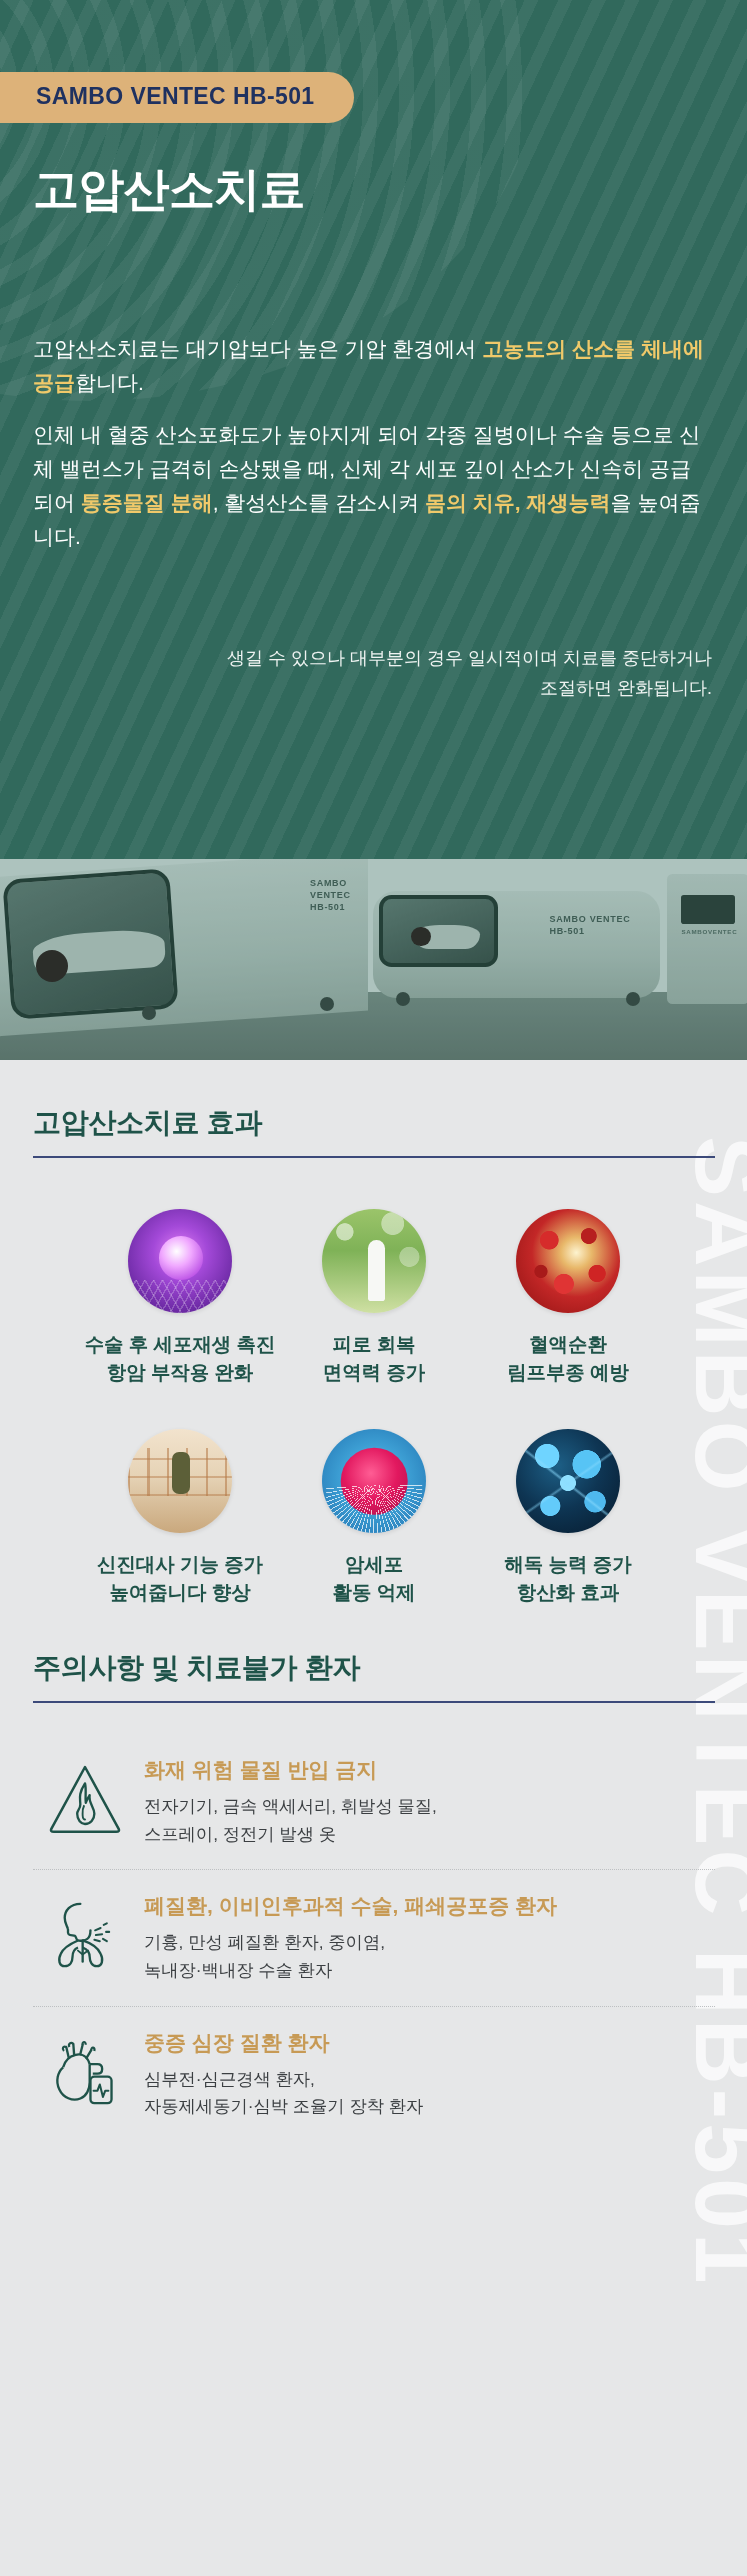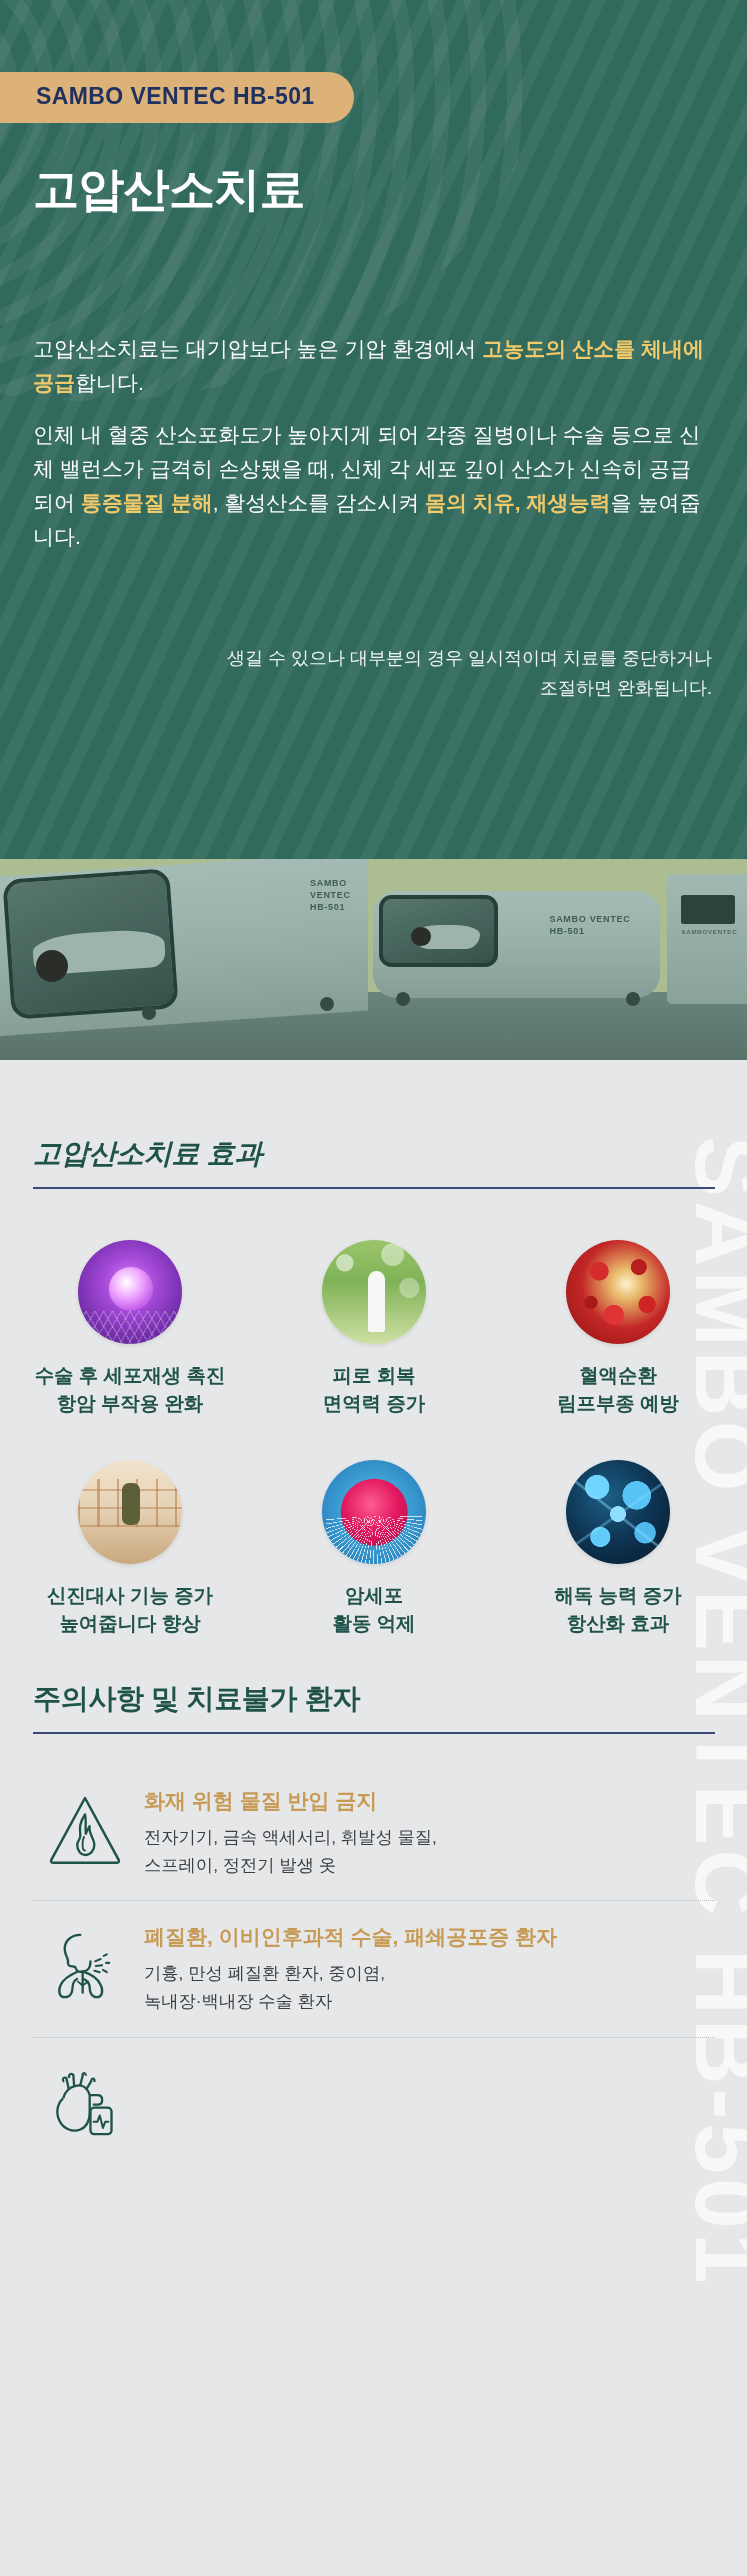--- a/index.html
+++ b/index.html
@@ -76,21 +76,21 @@
   .hero-note{
     position:absolute;left:33px;top:644px;width:679px;
     z-index:4;color:#eef3f1;font-size:18px;line-height:1.65;
   }
   .hero-note .ind{display:block;padding-left:18px;text-align:right;}
 
   
   .photoband{
     position:relative;width:748px;height:201px;display:flex;overflow:hidden;
   }
-  .photo{position:relative;flex:1;overflow:hidden;background:#fef9c3;}
+  .photo{position:relative;flex:1;overflow:hidden;background:#ffffff;}
   .photo.p2{flex:1.03;}
   .ph-tint{position:absolute;inset:0;background:rgba(49,105,92,0.40);mix-blend-mode:multiply;}
   
   .chamber{
     position:absolute;border-radius:23.5px;background:linear-gradient(180deg,#f3f6f4 0%,#dae3df 60%,#c3cfca 100%);
   }
   .floor{position:absolute;left:0;right:0;bottom:0;height:34%;background:linear-gradient(180deg,#9aada7 0%,#83968f 100%);}
   .win{position:absolute;border-radius:18px;background:linear-gradient(160deg,#7f9b94 0%,#4f6b64 100%);border:4.8px solid #35534b;}
   .wheel{position:absolute;width:14px;height:14px;border-radius:50%;background:#4c615b;}
   .cab{position:absolute;border-radius:5.5px;background:linear-gradient(180deg,#eef2f0,#c9d4cf);}
@@ -119,21 +119,21 @@
     letter-spacing:4.2px;
     white-space:nowrap;
     writing-mode:vertical-rl;
     line-height:0.86;
     pointer-events:none;
     user-select:none;
   }
 
   
   .effects{position:relative;z-index:3;margin-top:51px;padding:0 33px;}
-  .efrow{display:flex;justify-content:space-between;margin-bottom:43px;}
+  .efrow{display:flex;justify-content:center;margin-bottom:43px;}
   .efitem{width:194px;display:flex;flex-direction:column;align-items:center;}
   .efcircle{
     width:104px;height:104px;border-radius:50%;overflow:hidden;position:relative;
     box-shadow:0 1.4px 4.2px rgba(0,0,0,0.10);
   }
   .efcap{
     margin-top:18px;text-align:center;color:#1f5349;font-size:19.4px;font-weight:700;line-height:1.42;
   }
 
   
@@ -249,21 +249,21 @@
       </div>
       <div class="cab" style="left:299px;top:15.2px;width:82px;height:130px;"></div>
       <div class="cab-screen" style="left:313px;top:36px;width:54px;height:29px;"></div>
       <div class="ph-label" style="left:313px;top:69px;font-size:6.2px;color:#6f8a83;">SAMBOVENTEC</div>
       <div class="ph-tint"></div>
     </div>
   </section>
 
   <div class="watermark">SAMBO VENTEC HB-501</div>
 
-  <section class="section" style="margin-top:75px;font-style:italic;">
+  <section class="section" style="margin-top:44px;">
     <h2 class="sec-title">고압산소치료 효과</h2>
     <div class="sec-rule"></div>
   </section>
 
   <div class="effects">
 
     <div class="efrow">
       <div class="efitem">
         <div class="efcircle art-cell"></div>
         <div class="efcap">
@@ -367,19 +367,26 @@
           <svg width="78" height="78" viewBox="0 0 100 100" aria-hidden="true">
             <path d="M22 44 C15 50 12 62 17 72 C22 83 34 88 44 84 C52 81 56 72 56 63 L56 40" fill="none" stroke="#1f5349" stroke-width="3" stroke-linejoin="round"></path>
             <path d="M22 44 C24 36 30 30 38 28 C46 26 53 30 56 40" fill="none" stroke="#1f5349" stroke-width="3" stroke-linejoin="round"></path>
             <path d="M29 31 L26 18 M36 27 L35 14 M44 27 L47 15 M52 32 L58 22" fill="none" stroke="#1f5349" stroke-width="3" stroke-linecap="round"></path>
             <path d="M26 18 C22 16 20 20 23 23 M35 14 C32 11 28 14 30 18 M47 15 C46 11 51 10 51 15 M58 22 C58 17 63 18 62 23" fill="none" stroke="#1f5349" stroke-width="2.8" stroke-linejoin="round"></path>
             <path d="M56 40 L66 40 Q72 40 72 46 Q72 52 66 52 L60 52" fill="none" stroke="#1f5349" stroke-width="3" stroke-linejoin="round"></path>
             <rect x="57" y="56" width="27" height="34" rx="5" fill="none" stroke="#1f5349" stroke-width="3"></rect>
             <path d="M61 74 L66 74 L69 66 L73 82 L76 74 L80 74" fill="none" stroke="#1f5349" stroke-width="2.6" stroke-linejoin="round" stroke-linecap="round"></path>
           </svg>
         </div>
+        <div class="c-text">
+          <p class="c-head">중증 심장 질환 환자</p>
+          <p class="c-desc">
+            <span>심부전·심근경색 환자,</span><br>
+            <span>자동제세동기·심박 조율기 장착 환자</span>
+          </p>
+        </div>
       </div>
 
     </div>
   </section>
 
 </div>
 
 
 </body></html>

